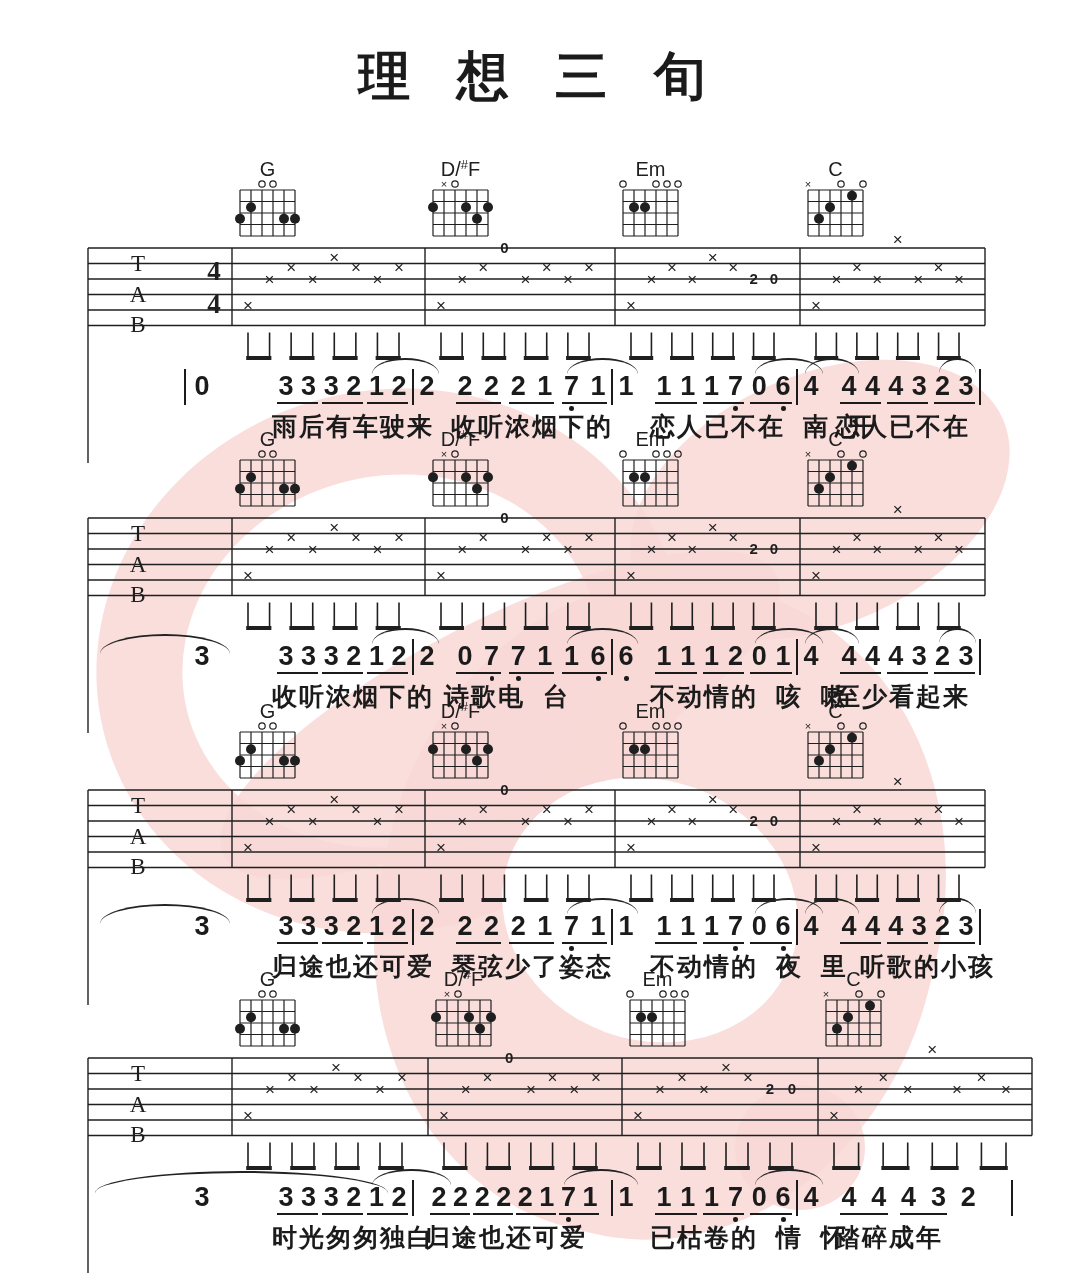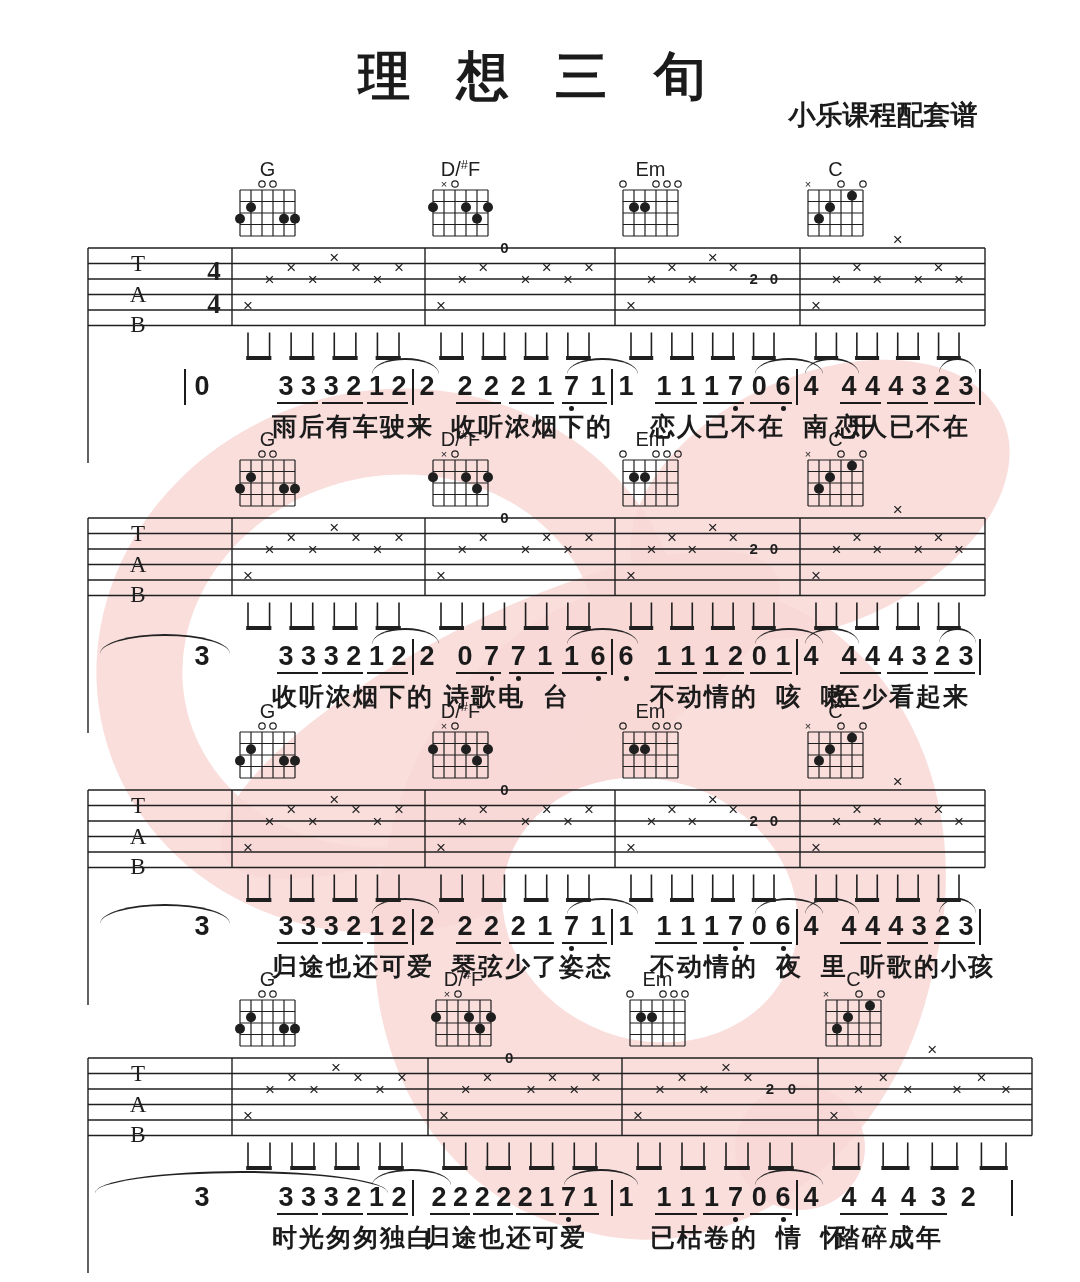--- a/index.html
+++ b/index.html
@@ -29,21 +29,20 @@
     <div class="wm" style="left:95px;top:390px;width:420px;height:370px;border:86px solid rgba(248,216,214,.85);border-radius:50%;transform:rotate(-14deg);"></div>
     <div class="wm" style="left:620px;top:375px;width:400px;height:250px;background:rgba(248,216,214,.85);border-radius:50%;transform:rotate(-24deg);"></div>
     <div class="wm" style="left:380px;top:580px;width:560px;height:660px;background:rgba(248,216,214,.85);border-radius:48%;transform:rotate(14deg);"></div>
     <div class="wm" style="left:190px;top:620px;width:620px;height:190px;background:rgba(248,216,214,.85);border-radius:50%;transform:rotate(-27deg);"></div>
     <div class="wm" style="left:500px;top:780px;width:300px;height:260px;background:#fff;border-radius:50%;transform:rotate(20deg);"></div>
     <div class="wm" style="left:735px;top:1085px;width:130px;height:125px;background:rgba(248,216,214,.85);border-radius:50%;"></div>
   </div>
 
   <div class="title">理 想 三 旬</div>
   <div class="credits">
-    <div>小乐课程配套谱</div>
   </div>
 
   <svg id="score-svg" width="1080" height="1282" viewBox="0 0 1080 1282">
       <g>
         <line x1="88" y1="248" x2="985" y2="248" stroke="#1f1f1f" stroke-width="1.3"></line>
         <line x1="88" y1="263.5" x2="985" y2="263.5" stroke="#1f1f1f" stroke-width="1.3"></line>
         <line x1="88" y1="279" x2="985" y2="279" stroke="#1f1f1f" stroke-width="1.3"></line>
         <line x1="88" y1="294.5" x2="985" y2="294.5" stroke="#1f1f1f" stroke-width="1.3"></line>
         <line x1="88" y1="310" x2="985" y2="310" stroke="#1f1f1f" stroke-width="1.3"></line>
         <line x1="88" y1="325.5" x2="985" y2="325.5" stroke="#1f1f1f" stroke-width="1.3"></line>

